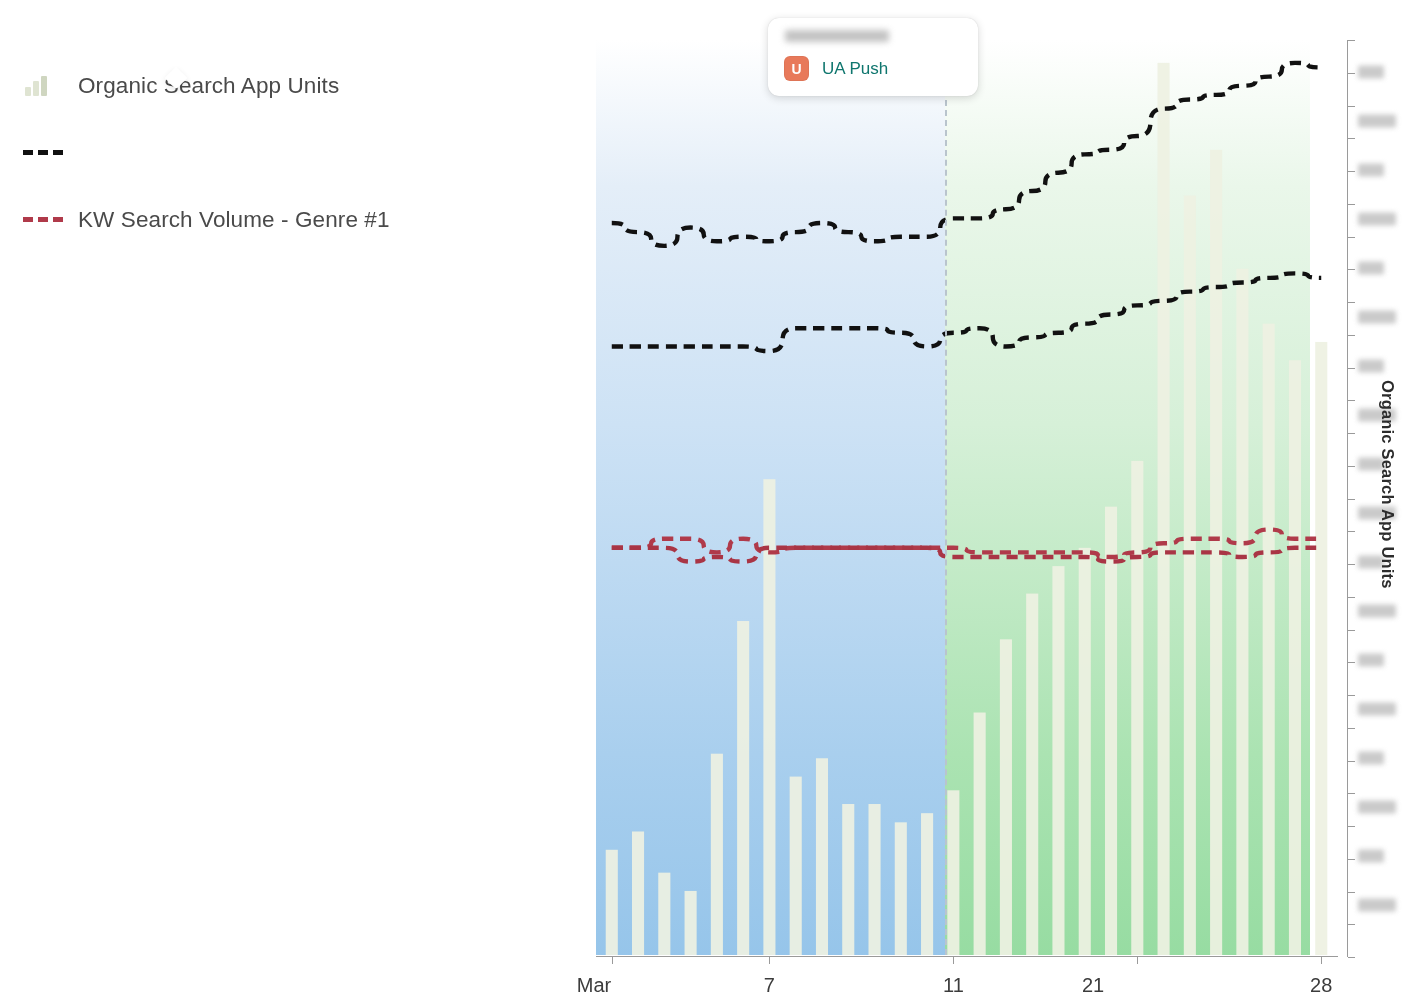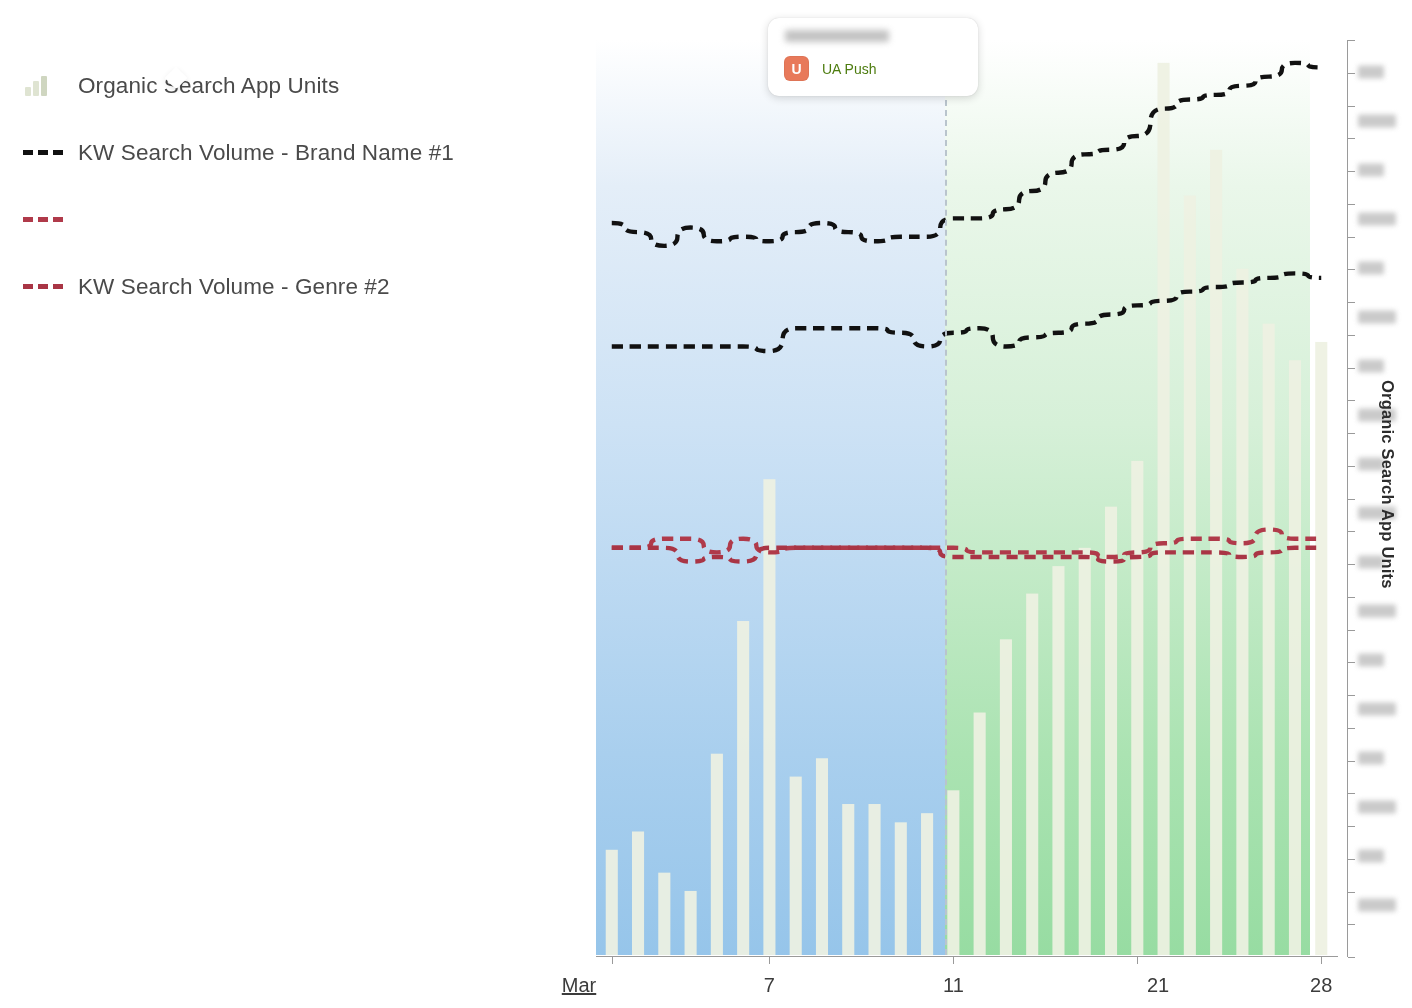--- a/index.html
+++ b/index.html
@@ -246,22 +246,22 @@
     color: #ffffff;
     font-size: 14px;
     font-weight: bold;
     display: flex;
     align-items: center;
     justify-content: center;
     margin-right: 13px;
     box-shadow: inset 0 0 0 1px rgba(0,0,0,0.04);
   }
   #ua-label {
-    font-size: 14px;
-    color: #4d7c0f;
+    font-size: 17px;
+    color: #0f766e;
   }
 </style>
 </head>
 <body>
 
 <div id="legend">
 
   <div class="legend-row">
     <span class="legend-key">
       <span class="bars-glyph">
@@ -270,36 +270,30 @@
           <i></i>
         </span>
     </span>
     <span class="legend-label">Organic Search App Units</span>
   </div>
 
   <div class="legend-row">
     <span class="legend-key">
       <span class="dash-key" style="border-top-color:#111111;"></span>
     </span>
-    <span class="legend-label">KW Search Volume - Brand Name #1</span>
   </div>
 
 
   <div class="legend-row">
     <span class="legend-key">
       <span class="dash-key" style="border-top-color:#b03a4a;"></span>
     </span>
-  </div>
-
-  <div class="legend-row">
-    <span class="legend-key">
-      <span class="dash-key" style="border-top-color:#a93545;"></span>
-    </span>
-    <span class="legend-label">KW Search Volume - Genre #2</span>
-  </div>
+    <span class="legend-label">KW Search Volume - Genre #1</span>
+  </div>
+
 
 </div>
 
 <div id="plot">
   <div id="plot-inner">
     <div class="band" id="band-before"></div>
     <div class="band" id="band-after"></div>
 
     <svg class="layer" id="bars-layer" viewBox="0 0 741 915" preserveAspectRatio="none">
         <rect x="9.72" y="809.77" width="12.09" height="105.23" fill="#eef1e2" fill-opacity="0.92"></rect>
@@ -354,24 +348,24 @@
 <div id="x-axis-line"></div>
 <div id="y-axis-line"></div>
 <div id="x-axis-ticks">
     <div class="x-tick" style="left: 611.8px;"></div>
     <div class="x-tick" style="left: 769.4px;"></div>
     <div class="x-tick" style="left: 953.4px;"></div>
     <div class="x-tick" style="left: 1137.3px;"></div>
     <div class="x-tick" style="left: 1321.2px;"></div>
   </div>
 <div id="x-axis-labels">
-    <div class="x-label" style="left: 579px; text-decoration: underline;">Mar</div>
+    <div class="x-label" style="left: 594px;">Mar</div>
     <div class="x-label" style="left: 769.4px;">7</div>
     <div class="x-label" style="left: 953.4px;">11</div>
-    <div class="x-label" style="left: 1158px;">21</div>
+    <div class="x-label" style="left: 1093px;">21</div>
     <div class="x-label" style="left: 1321.2px; text-align: right;">28</div>
   </div>
 <div id="y-axis-ticks">
     <div class="y-tick" style="top: 40px;"></div>
     <div class="y-tick" style="top: 72.8px;"></div>
     <div class="y-tick" style="top: 105.5px;"></div>
     <div class="y-tick" style="top: 138.3px;"></div>
     <div class="y-tick" style="top: 171px;"></div>
     <div class="y-tick" style="top: 203.8px;"></div>
     <div class="y-tick" style="top: 236.5px;"></div>

